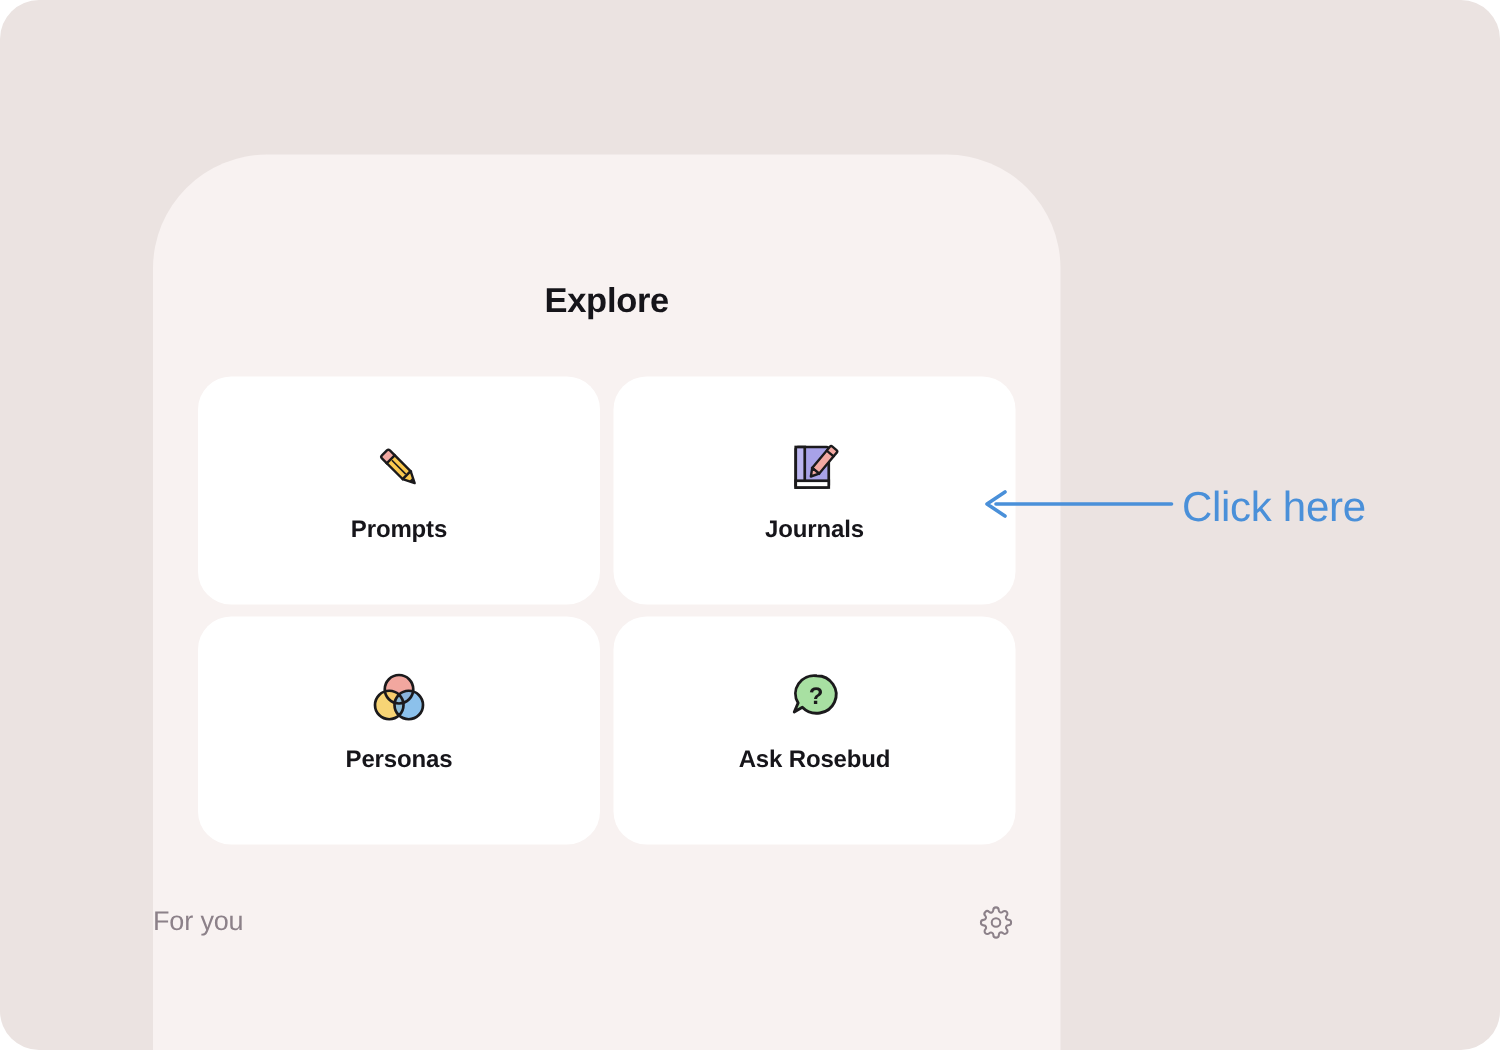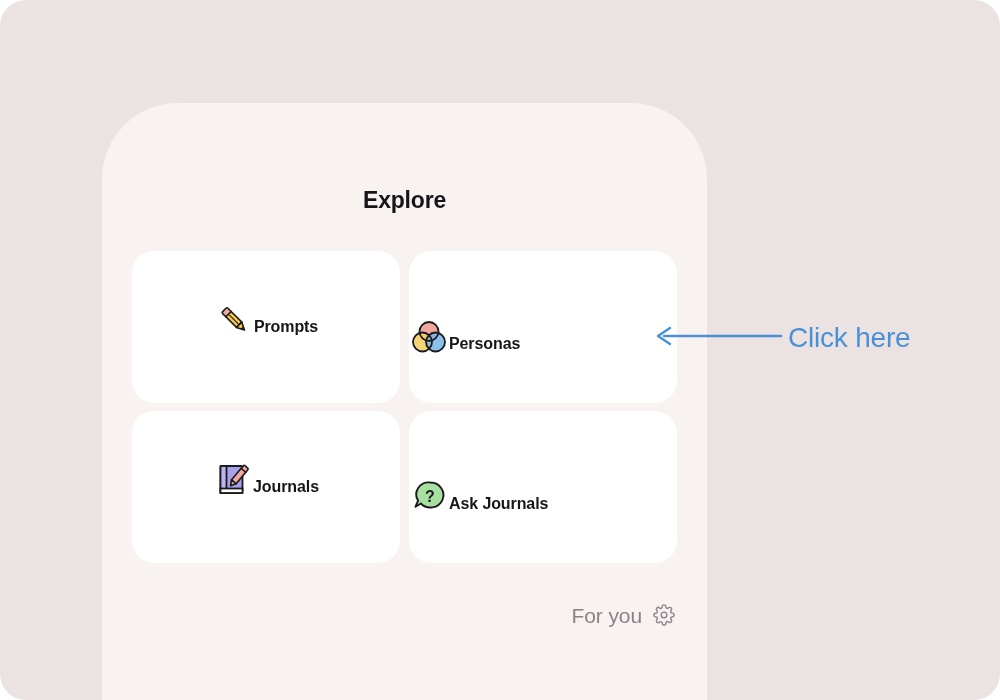--- a/index.html
+++ b/index.html
@@ -78,21 +78,21 @@
     cursor: pointer;
   }
 
   .card-inner {
     position: absolute;
     left: 0;
     right: 0;
     top: 0;
     bottom: 0;
     display: flex;
-    flex-direction: row;
+    flex-direction: column;
     align-items: center;
     justify-content: center;
   }
   
   .card-icon {
     width: 40px;
     height: 40px;
     display: block;
     margin-bottom: 14px;
   }
@@ -112,22 +112,22 @@
     left: 0;
     top: 497px;
     width: 605px;
     height: 46px;
   }
   #for-you-label {
     position: absolute;
     left: 0;
     top: 4px;
     width: 540px;
-    text-align: right;
-    font-size: 21px;
+    text-align: left;
+    font-size: 18px;
     font-weight: 400;
     color: #8C8189;
     letter-spacing: -0.1px;
   }
   #settings-button {
     position: absolute;
     left: 545px;
     top: 0px;
     width: 34px;
     height: 34px;
@@ -179,65 +179,65 @@
                 <line x1="20.3" y1="13" x2="20.3" y2="26" stroke="#1B1A1C" stroke-width="1.1"></line>
                 <path d="M16.5 27 L20.25 34.5 L24 27 Z" fill="#FBC94F" stroke="#1B1A1C" stroke-width="1.6" stroke-linejoin="round"></path>
                 <path d="M18.5 31 L20.25 34.5 L22 31 Z" fill="#1B1A1C"></path>
               </g>
             </svg>
           </span>
           <span class="card-label">Prompts</span>
         </div>
       </div>
 
+      <div class="explore-card">
+        <div class="card-inner">
+          <span class="card-icon">
+            <svg viewBox="0 0 40 40" width="40" height="40" xmlns="http://www.w3.org/2000/svg">
+              <rect x="7.5" y="6" width="22" height="27" rx="1.5" fill="#A8A2E8" stroke="#1B1A1C" stroke-width="1.8"></rect>
+              <rect x="7.5" y="6" width="6" height="27" fill="#BCB6F0" stroke="#1B1A1C" stroke-width="1.8"></rect>
+              <rect x="7.5" y="28.5" width="22" height="4.5" fill="#FFFFFF" stroke="#1B1A1C" stroke-width="1.8"></rect>
+              <g transform="rotate(40 24 18)">
+                <rect x="21" y="3.5" width="6" height="5" rx="1.2" fill="#F3A9A2" stroke="#1B1A1C" stroke-width="1.6"></rect>
+                <rect x="21" y="8" width="6" height="15" fill="#F3A9A2" stroke="#1B1A1C" stroke-width="1.6"></rect>
+                <path d="M21 23 L24 28 L27 23 Z" fill="#F3A9A2" stroke="#1B1A1C" stroke-width="1.6" stroke-linejoin="round"></path>
+              </g>
+            </svg>
+          </span>
+          <span class="card-label">Journals</span>
+        </div>
+      </div>
+
       <div class="explore-card card-row2">
         <div class="card-inner">
           <span class="card-icon">
             <svg viewBox="0 0 40 40" width="40" height="40" xmlns="http://www.w3.org/2000/svg">
               <g opacity="1">
                 <circle cx="20" cy="14.5" r="9.5" fill="#F2A79F"></circle>
                 <circle cx="13.5" cy="25" r="9.5" fill="#F6CF66" fill-opacity="0.9"></circle>
                 <circle cx="26.5" cy="25" r="9.5" fill="#78B6E8" fill-opacity="0.85"></circle>
                 <circle cx="20" cy="14.5" r="9.5" fill="none" stroke="#1B1A1C" stroke-width="1.8"></circle>
                 <circle cx="13.5" cy="25" r="9.5" fill="none" stroke="#1B1A1C" stroke-width="1.8"></circle>
                 <circle cx="26.5" cy="25" r="9.5" fill="none" stroke="#1B1A1C" stroke-width="1.8"></circle>
               </g>
             </svg>
           </span>
           <span class="card-label">Personas</span>
         </div>
       </div>
 
-      <div class="explore-card">
-        <div class="card-inner">
-          <span class="card-icon">
-            <svg viewBox="0 0 40 40" width="40" height="40" xmlns="http://www.w3.org/2000/svg">
-              <rect x="7.5" y="6" width="22" height="27" rx="1.5" fill="#A8A2E8" stroke="#1B1A1C" stroke-width="1.8"></rect>
-              <rect x="7.5" y="6" width="6" height="27" fill="#BCB6F0" stroke="#1B1A1C" stroke-width="1.8"></rect>
-              <rect x="7.5" y="28.5" width="22" height="4.5" fill="#FFFFFF" stroke="#1B1A1C" stroke-width="1.8"></rect>
-              <g transform="rotate(40 24 18)">
-                <rect x="21" y="3.5" width="6" height="5" rx="1.2" fill="#F3A9A2" stroke="#1B1A1C" stroke-width="1.6"></rect>
-                <rect x="21" y="8" width="6" height="15" fill="#F3A9A2" stroke="#1B1A1C" stroke-width="1.6"></rect>
-                <path d="M21 23 L24 28 L27 23 Z" fill="#F3A9A2" stroke="#1B1A1C" stroke-width="1.6" stroke-linejoin="round"></path>
-              </g>
-            </svg>
-          </span>
-          <span class="card-label">Journals</span>
-        </div>
-      </div>
-
       <div class="explore-card card-row2">
         <div class="card-inner">
           <span class="card-icon">
             <svg viewBox="0 0 40 40" width="40" height="40" xmlns="http://www.w3.org/2000/svg">
               <path d="M21.5 5.5 a13 12.5 0 1 1 -9.6 21 l-5.4 3.2 l2.6 -6.1 a12.5 12 0 0 1 12.4 -18.1 z" fill="#A8E0A2" stroke="#1B1A1C" stroke-width="1.9" stroke-linejoin="round"></path>
               <text x="21" y="24.5" font-family="'Liberation Sans', sans-serif" font-size="16" font-weight="700" fill="#1B1A1C" text-anchor="middle">?</text>
             </svg>
           </span>
-          <span class="card-label">Ask Journals</span>
+          <span class="card-label">Ask Rosebud</span>
         </div>
       </div>
 
     </div>
 
     <div id="footer">
       <div id="for-you-label">For you</div>
       <div id="settings-button">
         <span>
           <svg viewBox="0 0 24 24" width="22" height="22" xmlns="http://www.w3.org/2000/svg" fill="none" stroke="#8C8189" stroke-width="1.5" stroke-linecap="round" stroke-linejoin="round">

